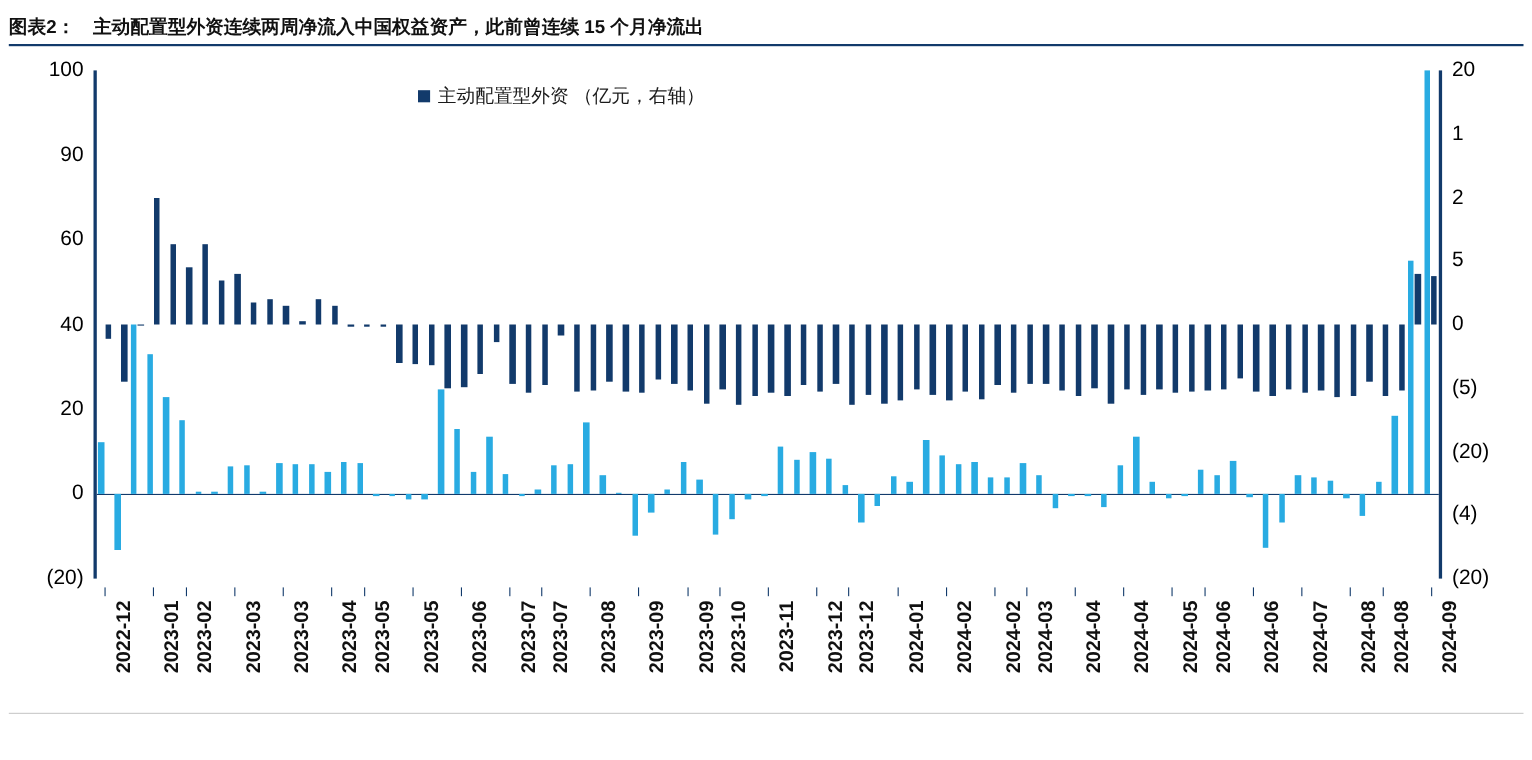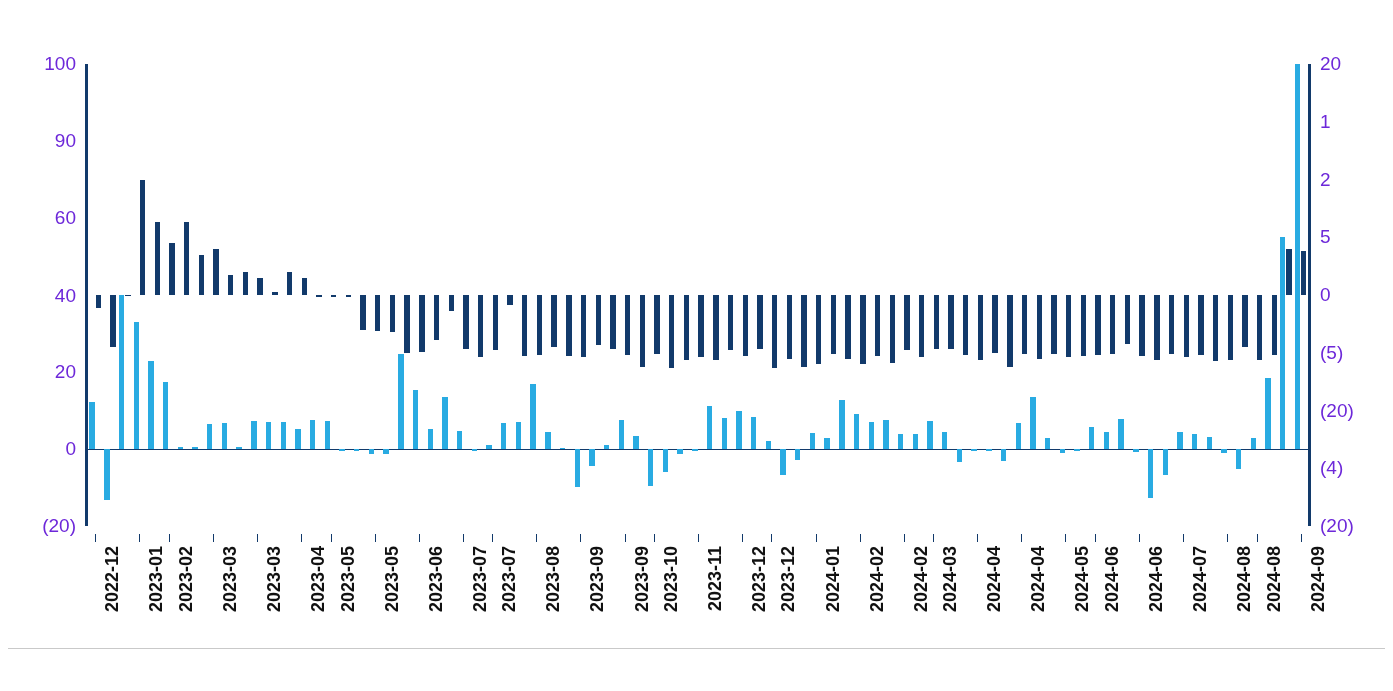--- a/index.html
+++ b/index.html
@@ -42,21 +42,21 @@
   }
   .axis-line-left { left: -3px; }
   .axis-line-right { right: -3px; }
   .zero-line {
     position: absolute; left: 0; width: 1220px; height: 1px;
     background: #123a6b;
   }
   
   .ytick {
     position: absolute;
-    font-size: 19px; color: #6d28d9;
+    font-size: 19px; color: #000000;
     text-align: right;
     width: 74px;
     transform: translateY(-50%);
   }
   .ytick.left { left: -86px; }
   .ytick.right { right: -86px; text-align: left; }
 
   
   .legend {
     position: absolute;
@@ -97,20 +97,24 @@
     font-size: 16px; color: #555;
     white-space: nowrap;
   }
   .source .brand { color: #8a6a4a; }
 </style>
 </head>
 <body>
 
 <div class="figure">
 
+  <div class="title-bar">
+    <span class="title-tag">图表2：</span>
+    <span class="title-text">主动配置型外资连续两周净流入中国权益资产，此前曾连续 15 个月净流出</span>
+  </div>
 
   <div class="plot-frame">
     <div class="axis-line-left"></div>
     <div class="axis-line-right"></div>
     <div class="zero-line" id="zero-line" style="top: 385px;"></div>
     <div class="bars-layer" id="bars-layer">
         <div class="bar passive" style="left: 1.4994px; top: 337.645px; width: 5.4px; height: 47.355px;"></div>
         <div class="bar passive" style="left: 16.1982px; top: 385px; width: 5.4px; height: 50.82px;"></div>
         <div class="bar passive" style="left: 30.897px; top: 231px; width: 5.4px; height: 154px;"></div>
         <div class="bar passive" style="left: 45.5958px; top: 257.95px; width: 5.4px; height: 127.05px;"></div>
@@ -293,20 +297,24 @@
         <div class="ytick right" style="top: 288.75px;">(5)</div>
         <div class="ytick right" style="top: 231px;">0</div>
         <div class="ytick right" style="top: 173.25px;">5</div>
         <div class="ytick right" style="top: 115.5px;">2</div>
         <div class="ytick right" style="top: 57.75px;">1</div>
         <div class="ytick right" style="top: 0px;">20</div>
       </div>
   </div>
 
   <div class="legend">
+    <div class="legend-item">
+      <span class="legend-swatch active"></span>
+      <span>主动配置型外资 （亿元，右轴）</span>
+    </div>
   </div>
 
   <div class="xlabels" id="xlabels">
       <div class="xtick" style="left: 7.3494px;"></div>
       <div class="xlabel" style="left: 14.3494px; top: 12px;">2022-12</div>
       <div class="xtick" style="left: 51.4458px;"></div>
       <div class="xlabel" style="left: 58.4458px; top: 12px;">2023-01</div>
       <div class="xtick" style="left: 80.8434px;"></div>
       <div class="xlabel" style="left: 87.8434px; top: 12px;">2023-02</div>
       <div class="xtick" style="left: 124.94px;"></div>

